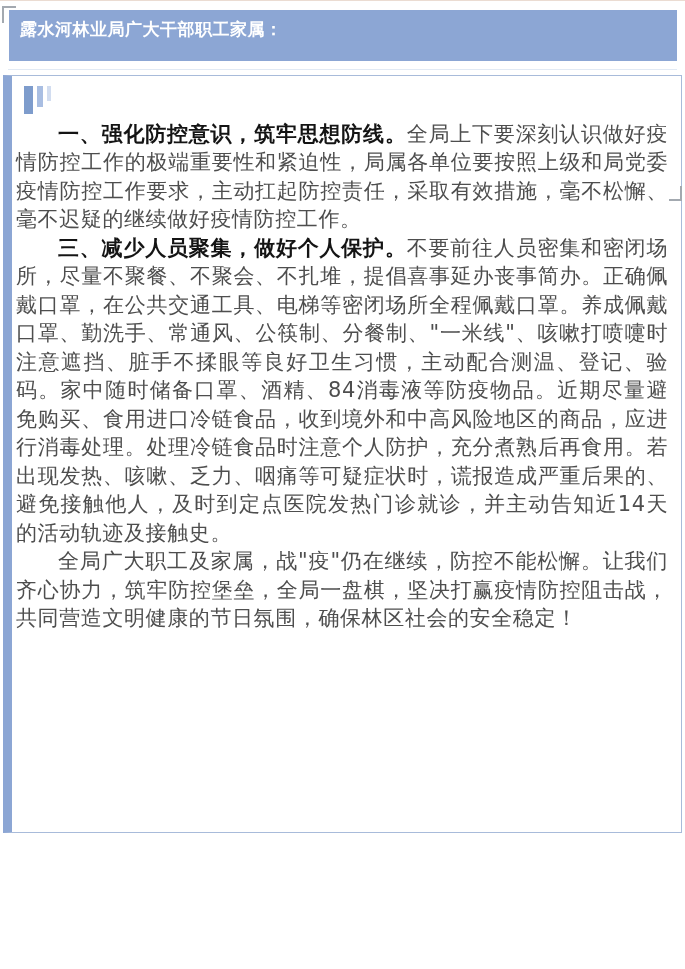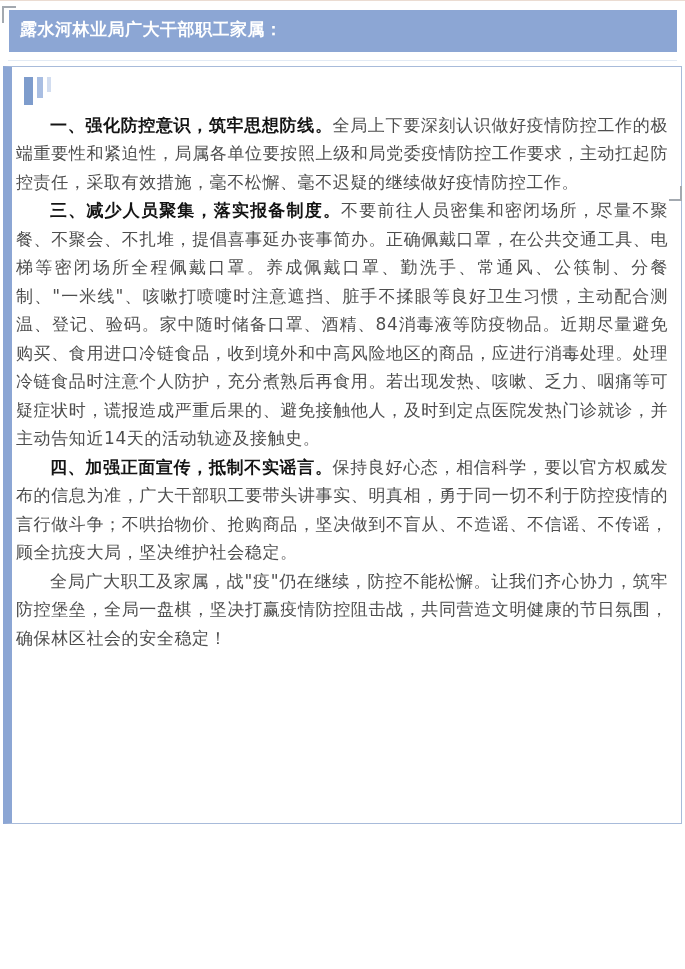--- a/index.html
+++ b/index.html
@@ -36,21 +36,21 @@
     position: absolute;
     right: 3px; top: 186px;
     width: 13px; height: 15px;
     border-right: 2px solid #a3a9b0;
     border-bottom: 2px solid #a3a9b0;
   }
 
   .header-box {
     margin: 10px 8px 0 9px;
     background: #8ca6d4;
-    padding: 7px 10px 9px 11px;
+    padding: 7px 10px 18px 11px;
     color: #ffffff;
     font-weight: bold;
     font-size: 17px;
     line-height: 25.5px;
     letter-spacing: 0.5px;
     text-align: justify;
   }
   .header-box p.intro { text-indent: 2em; }
 
   .divider {
@@ -73,21 +73,21 @@
     align-items: flex-start;
     gap: 4px;
     margin: 0 0 5px 8px;
     height: 29px;
   }
   .bars-icon .b1 { width: 9px; height: 28px; background: #7e9ccc; }
   .bars-icon .b2 { width: 6px; height: 21px; background: #a9bee2; }
   .bars-icon .b3 { width: 4px; height: 15px; background: #d2ddf0; }
 
   .content-box p.para {
-    font-size: 17px;
+    font-size: 21px;
     line-height: 28.5px;
     letter-spacing: 0.6px;
     color: #4e4e4e;
     text-align: justify;
     text-indent: 2em;
   }
   .content-box p.para b {
     color: #141414;
     font-weight: bold;
   }
@@ -113,21 +113,20 @@
 
     <div class="bars-icon">
       <span class="b1"></span>
       <span class="b2"></span>
       <span class="b3"></span>
     </div>
 
     <p class="para"><b>一、强化防控意识，筑牢思想防线。</b><span>全局上下要深刻认识做好疫情防控工作的极端重要性和紧迫性，局属各单位要按照上级和局党委疫情防控工作要求，主动扛起防控责任，采取有效措施，毫不松懈、毫不迟疑的继续做好疫情防控工作。</span></p>
 
 
-    <p class="para"><b>三、减少人员聚集，落实报备制度。</b><span>不要前往人员密集和密闭场所，尽量不聚餐、不聚会、不扎堆，提倡喜事延办丧事简办。正确佩戴口罩，在公共交通工具、电梯等密闭场所全程佩戴口罩。养成佩戴口罩、勤洗手、常通风、公筷制、分餐制、"一米线"、咳嗽打喷嚏时注意遮挡、脏手不揉眼等良好卫生习惯，主动配合测温、登记、验码。家中随时储备口罩、酒精、84消毒液等防疫物品。近期尽量避免购买、食用进口冷链食品，收到境外和中高风险地区的商品，应进行消毒处理。处理冷链食品时注意个人防护，充分煮熟后再食用。若出现发热、咳嗽、乏力、咽痛等可疑症状时，谎报造成严重后果的、避免接触他人，及时到定点医院发热门诊就诊，并主动告知近14天的活动轨迹及接触史。</span></p>
+    <p class="para"><b>三、减少人员聚集，做好个人保护。</b><span>不要前往人员密集和密闭场所，尽量不聚餐、不聚会、不扎堆，提倡喜事延办丧事简办。正确佩戴口罩，在公共交通工具、电梯等密闭场所全程佩戴口罩。养成佩戴口罩、勤洗手、常通风、公筷制、分餐制、"一米线"、咳嗽打喷嚏时注意遮挡、脏手不揉眼等良好卫生习惯，主动配合测温、登记、验码。家中随时储备口罩、酒精、84消毒液等防疫物品。近期尽量避免购买、食用进口冷链食品，收到境外和中高风险地区的商品，应进行消毒处理。处理冷链食品时注意个人防护，充分煮熟后再食用。若出现发热、咳嗽、乏力、咽痛等可疑症状时，谎报造成严重后果的、避免接触他人，及时到定点医院发热门诊就诊，并主动告知近14天的活动轨迹及接触史。</span></p>
 
-    <p class="para"><b>四、加强正面宣传，抵制不实谣言。</b><span>保持良好心态，相信科学，要以官方权威发布的信息为准，广大干部职工要带头讲事实、明真相，勇于同一切不利于防控疫情的言行做斗争；不哄抬物价、抢购商品，坚决做到不盲从、不造谣、不信谣、不传谣，顾全抗疫大局，坚决维护社会稳定。</span></p>
 
     <p class="para">全局广大职工及家属，战"疫"仍在继续，防控不能松懈。让我们齐心协力，筑牢防控堡垒，全局一盘棋，坚决打赢疫情防控阻击战，共同营造文明健康的节日氛围，确保林区社会的安全稳定！</p>
 
   </div>
 
 </div>
 
 </body></html>

